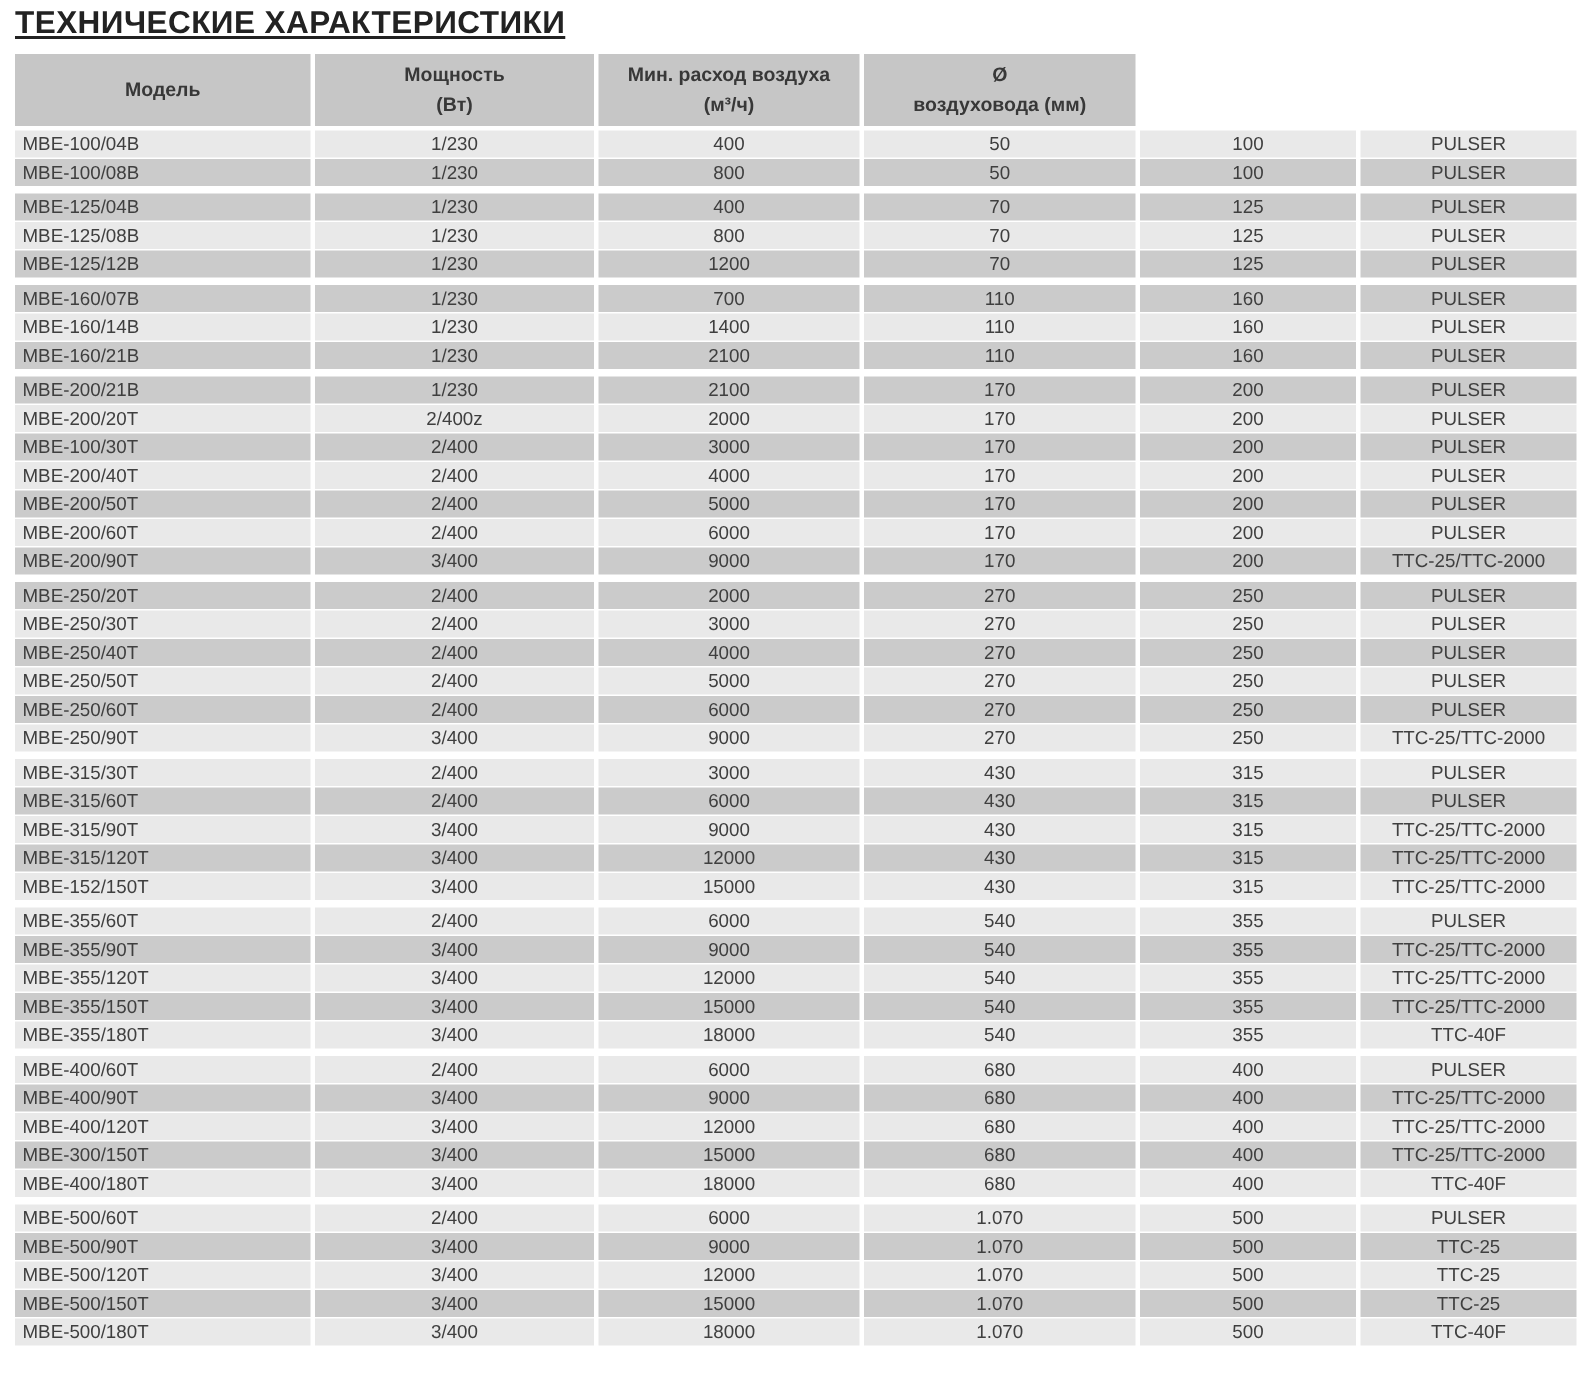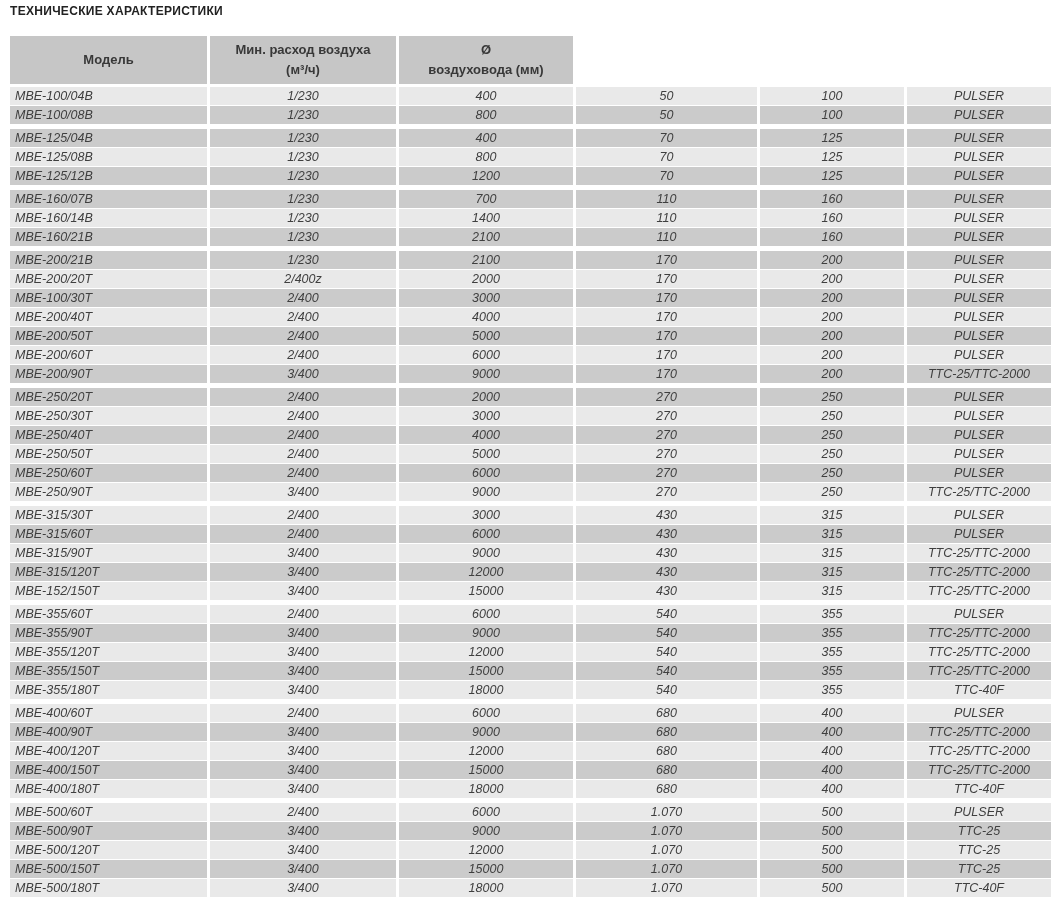--- a/index.html
+++ b/index.html
@@ -20,25 +20,26 @@
     position:relative;
     width:1061px;
     height:923px;
     background:#ffffff;
     overflow:hidden;
   }
   .page-title{
     position:absolute;
     left:10px;
     top:4px;
-    font-size:12px;
+    font-size:21px;
     font-weight:700;
     letter-spacing:0.3px;
     color:var(--title-text);
     text-transform:uppercase;
+    text-decoration:underline;
   }
   .spec-table{
     position:absolute;
     left:10px;
     top:36px;
     width:1017px;
   }
   .grid-row{
     display:grid;
     grid-template-columns:197px 186px 174px 181px 144px 144px;
@@ -56,21 +57,20 @@
     justify-content:center;
     text-align:center;
     font-size:13px;
     font-weight:700;
     color:#383838;
     line-height:1.55;
     padding:2px 4px;
   }
   .group{
     margin-bottom:5.5px;
-    font-style:italic;
   }
   .group:last-child{margin-bottom:0;}
   .row{
     height:17.5px;
     margin-bottom:1.5px;
   }
   .row.light .cell{background:var(--row-light);}
   .row.dark  .cell{background:var(--row-dark);}
   .cell{
     display:flex;
@@ -91,20 +91,24 @@
 
 <div class="page">
   <div class="page-title">ТЕХНИЧЕСКИЕ ХАРАКТЕРИСТИКИ</div>
 
   <div class="spec-table">
     <div class="grid-row header-row">
         <div class="header-cell">
           <div>Модель</div>
         </div>
         <div class="header-cell">
+          <div>Мощность</div>
+          <div>(Вт)</div>
+        </div>
+        <div class="header-cell">
           <div>Мин. расход воздуха</div>
           <div>(м³/ч)</div>
         </div>
         <div class="header-cell">
           <div>Ø</div>
           <div>воздуховода (мм)</div>
         </div>
       </div>
     <div>
         <div class="group">
@@ -388,21 +392,21 @@
           </div>
           <div class="grid-row row light">
             <div class="cell col0">MBE-400/120T</div>
             <div class="cell col1">3/400</div>
             <div class="cell col2">12000</div>
             <div class="cell col3">680</div>
             <div class="cell col4">400</div>
             <div class="cell col5">TTC-25/TTC-2000</div>
           </div>
           <div class="grid-row row dark">
-            <div class="cell col0">MBE-400/150T</div>
+            <div class="cell col0">MBE-300/150T</div>
             <div class="cell col1">3/400</div>
             <div class="cell col2">15000</div>
             <div class="cell col3">680</div>
             <div class="cell col4">400</div>
             <div class="cell col5">TTC-25/TTC-2000</div>
           </div>
           <div class="grid-row row light">
             <div class="cell col0">MBE-400/180T</div>
             <div class="cell col1">3/400</div>
             <div class="cell col2">18000</div>

